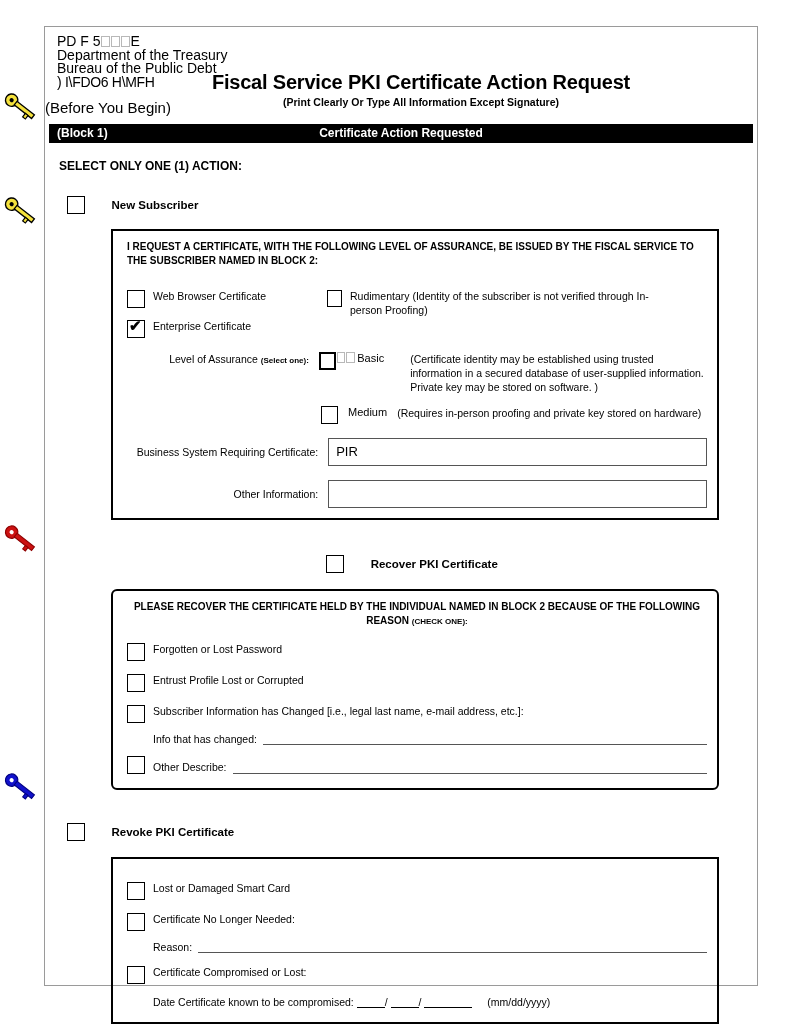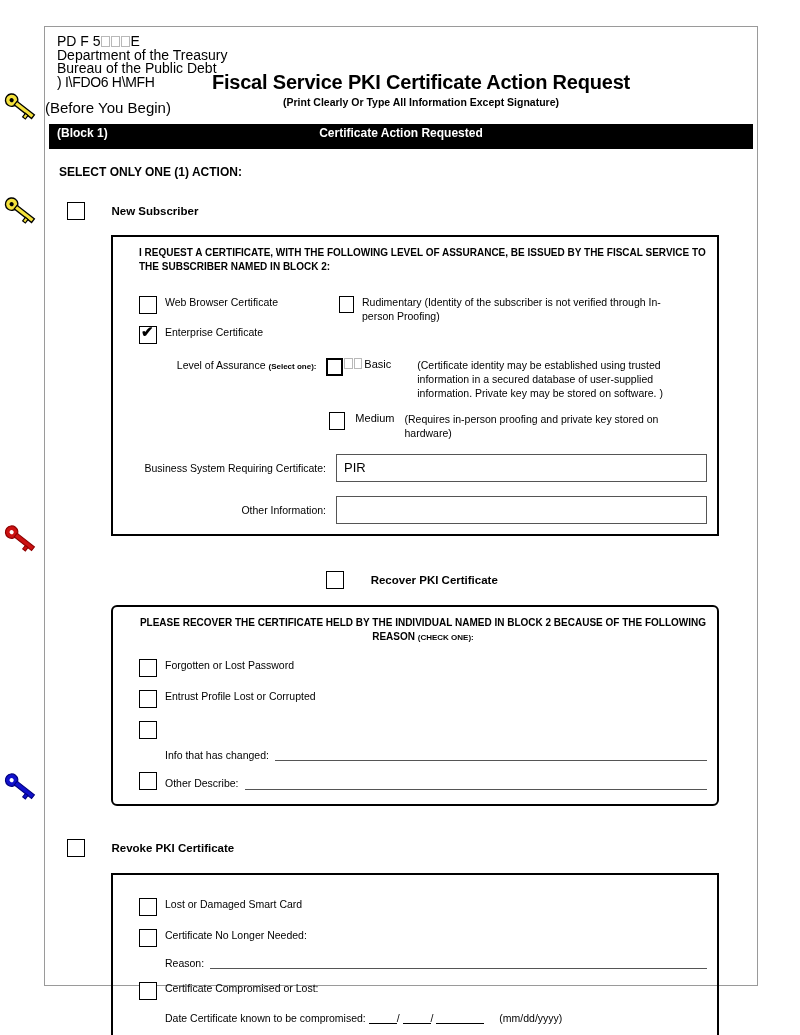--- a/index.html
+++ b/index.html
@@ -13,35 +13,35 @@
   .agency .garble{font-family:"Liberation Sans",sans-serif;letter-spacing:-0.3px;}
   .boxglyph{display:inline-block;width:7px;height:9px;border:1px solid #b8b8b8;margin:0 0.5px;vertical-align:-1px;}
 
   .title{position:absolute;left:0;right:0;top:44px;text-align:center;}
   .title .t1{font-size:20px;font-weight:bold;letter-spacing:-0.2px;padding-left:40px;}
   .title .t2{font-size:10.5px;font-weight:bold;margin-top:2px;padding-left:40px;}
 
   .before{position:absolute;left:0px;top:72px;font-size:15px;}
 
   
-  .blockbar{margin:0 4px;height:25px;background:#000;color:#fff;position:relative;}
+  .blockbar{margin:0 4px;height:19px;background:#000;color:#fff;position:relative;}
   .blockbar .bnum{position:absolute;left:8px;top:2px;font-size:12px;font-weight:bold;}
   .blockbar .btitle{position:absolute;left:0;right:0;top:2px;text-align:center;font-size:12px;font-weight:bold;}
 
   .selonly{font-size:12px;font-weight:bold;margin:16px 0 0 14px;}
 
   
   .action{position:relative;margin-top:22px;}
   .actrow{position:relative;height:22px;padding-left:22px;}
   .cbox{display:inline-block;width:16px;height:16px;border:1px solid #000;background:#fff;vertical-align:middle;position:relative;}
   .cbox.bold{border:2px solid #000;width:14px;height:14px;}
   .cbox.chk:after{content:"\2714";position:absolute;left:1px;top:-4px;font-size:15px;line-height:18px;color:#000;font-weight:bold;}
   .actlabel{font-size:11.5px;font-weight:bold;margin-left:22px;vertical-align:middle;}
 
-  .panel{border:2px solid #000;margin:12px 0 0 66px;width:608px;box-sizing:border-box;padding:9px 10px 10px 26px;}
+  .panel{border:2px solid #000;margin:12px 0 0 66px;width:608px;box-sizing:border-box;padding:9px 10px 10px 14px;}
   .panel .ptitle{font-size:10px;font-weight:bold;line-height:14px;}
 
   .optrow{display:flex;align-items:flex-start;margin-top:11px;}
   .optbox{flex:0 0 auto;margin-top:1px;}
   .opttxt{font-size:10.5px;margin-left:8px;line-height:14px;}
 
   .twocol{display:flex;margin-top:10px;}
   .colA{width:200px;}
   .colB{flex:1;}
 
@@ -202,20 +202,21 @@
       <div class="optrow" style="margin-top:13px;">
         <span class="cbox optbox"></span>
         <span class="opttxt">Forgotten or Lost Password</span>
       </div>
       <div class="optrow" style="margin-top:12px;">
         <span class="cbox optbox"></span>
         <span class="opttxt">Entrust Profile Lost or Corrupted</span>
       </div>
       <div class="optrow" style="margin-top:12px;">
         <span class="cbox optbox"></span>
+        <span class="opttxt">Subscriber Information has Changed [i.e., legal last name, e-mail address, etc.]:</span>
       </div>
 
       <div class="liner">
         <span class="lbl">Info that has changed:</span>
         <span class="rule"></span>
       </div>
 
       <div class="optrow" style="margin-top:10px;align-items:flex-end;">
         <span class="cbox optbox"></span>
         <span class="opttxt" style="white-space:nowrap;">Other Describe:</span>

